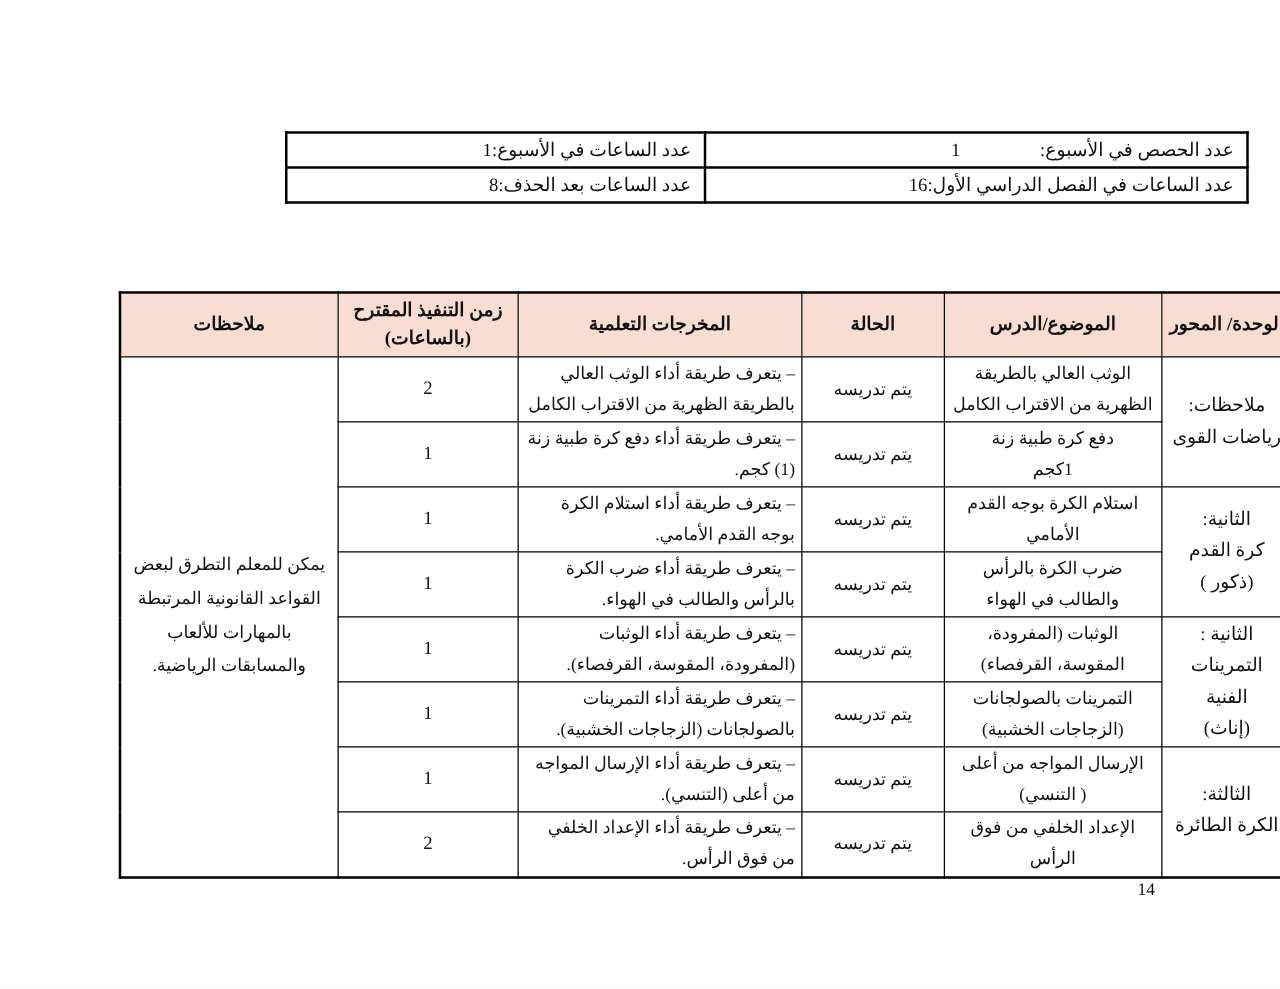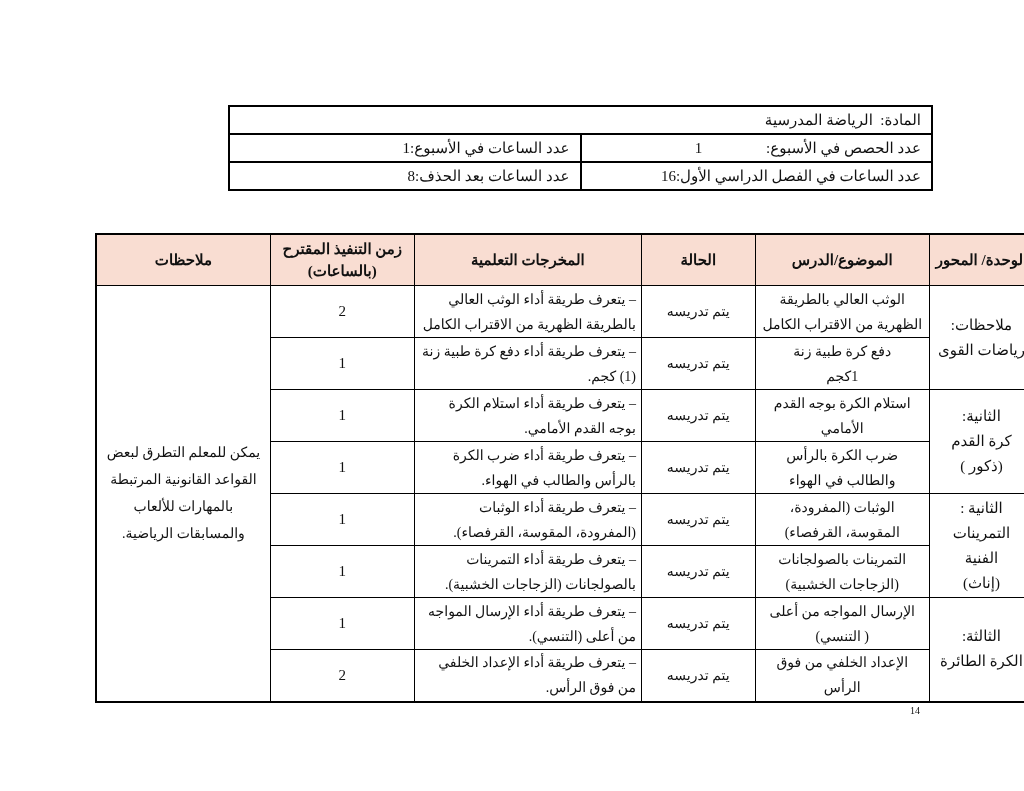--- a/index.html
+++ b/index.html
@@ -42,33 +42,30 @@
     white-space:pre-line; line-height:22px;
   }
   .main-table tbody tr { height:52px; }
   .c-unit    { text-align:center; white-space:pre-line; line-height:25px; font-size:15px; }
   .c-topic   { text-align:center; white-space:pre-line; line-height:25px; }
   .c-status  { text-align:center; }
   .c-outcome { text-align:right; line-height:25px; padding:0 8px; }
   .c-time    { text-align:center; font-size:15px; }
   .c-notes   { text-align:center; line-height:27px; padding:0 12px; }
   
-  .page-num { position:absolute; left:910px; top:705px; font-size:10px; }
+  .page-num { position:absolute; left:910px; top:705px; font-size:14px; }
 </style>
 </head>
 <body>
 
 <div class="page">
 
 
   <table class="info-table">
     <tbody>
-        <tr>
-      <td colspan="2">المادة:  الرياضة المدرسية</td>
-    </tr>
     <tr>
       <td style="width:418px;margin-left:19px;">عدد الحصص في الأسبوع:                 1</td>
       <td style="width:283px;padding-left:40px;">عدد الساعات في الأسبوع:1</td>
     </tr>
     <tr>
       <td>عدد الساعات في الفصل الدراسي الأول:16</td>
       <td>عدد الساعات بعد الحذف:8</td>
     </tr>
   </tbody>
     </table>

